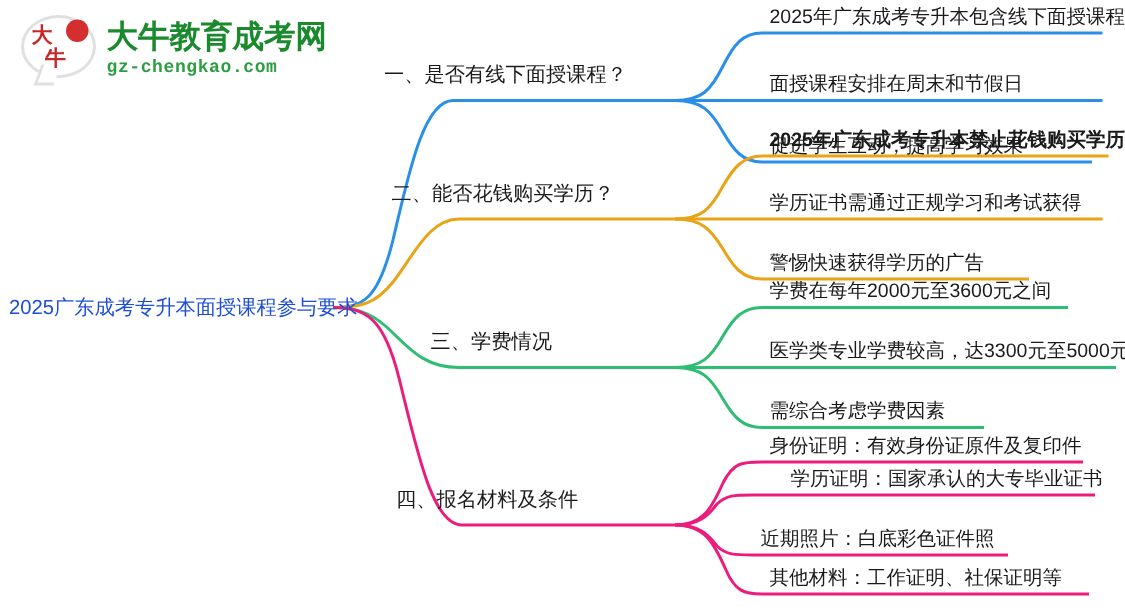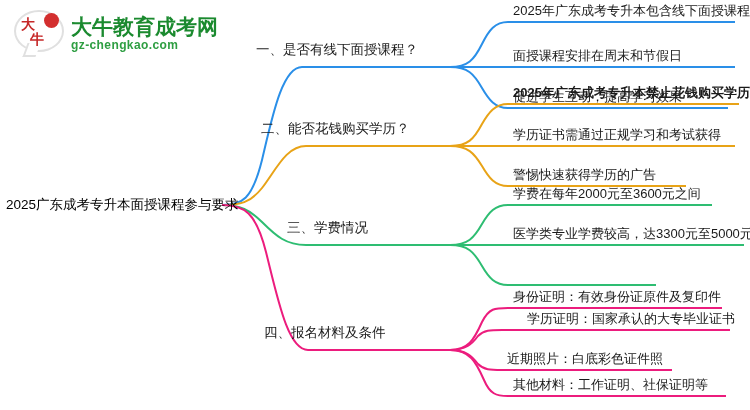--- a/index.html
+++ b/index.html
@@ -37,37 +37,37 @@
     background:#d32f2f;
   }
   .logo-cn{
     position:absolute;left:7px;top:7px;width:38px;height:30px;
     color:#c62828;font-weight:bold;font-size:14px;line-height:14px;
     font-family:"DejaVu Sans",sans-serif;
     letter-spacing:-1px;
   }
   .logo-cn span{display:block;}
   .logo-cn .c2{margin-left:9px;margin-top:1px;}
-  .logo-text{display:flex;flex-direction:column;justify-content:flex-start;}
+  .logo-text{display:flex;flex-direction:column;justify-content:flex-start;font-family:Liberation Mono, monospace;}
   .logo-title{
     font-size:21px;font-weight:bold;color:#1b8a2f;letter-spacing:0px;
     line-height:23px;white-space:nowrap;
   }
   .logo-url{
     font-size:12px;font-weight:bold;color:#2e9e42;letter-spacing:0.4px;
     line-height:14px;white-space:nowrap;
   }
 
   
   .node-text{
     position:absolute;white-space:nowrap;
     font-size:13.5px;line-height:16px;color:#1a1a1a;
   }
   .root-label{
-    font-size:13.5px;color:#000000;
+    font-size:13.5px;color:#1d4ed8;
   }
   .branch-label{font-size:13.5px;color:#1a1a1a;}
   .leaf-label{font-size:13px;color:#1a1a1a;}
 </style>
 </head>
 <body>
 
 <div id="canvas">
 
   <div class="logo-wrap">
@@ -121,19 +121,20 @@
   <div class="node-text leaf-label" style="left:513px;top:3px;">2025年广东成考专升本包含线下面授课程</div>
   <div class="node-text leaf-label" style="left:513px;top:48px;">面授课程安排在周末和节假日</div>
   <div class="node-text leaf-label" style="left:513px;top:89px;">促进学生互动，提高学习效果</div>
 
   <div class="node-text leaf-label" style="left:513px;top:85px;font-weight:bold;">2025年广东成考专升本禁止花钱购买学历</div>
   <div class="node-text leaf-label" style="left:513px;top:127px;">学历证书需通过正规学习和考试获得</div>
   <div class="node-text leaf-label" style="left:513px;top:167px;">警惕快速获得学历的广告</div>
 
   <div class="node-text leaf-label" style="left:513px;top:186px;">学费在每年2000元至3600元之间</div>
   <div class="node-text leaf-label" style="left:513px;top:226px;">医学类专业学费较高，达3300元至5000元</div>
+  <div class="node-text leaf-label" style="left:513px;top:266px;">需综合考虑学费因素</div>
 
   <div class="node-text leaf-label" style="left:513px;top:289px;">身份证明：有效身份证原件及复印件</div>
   <div class="node-text leaf-label" style="left:507px;top:311px;margin-left:20px;">学历证明：国家承认的大专毕业证书</div>
   <div class="node-text leaf-label" style="left:507px;top:351px;">近期照片：白底彩色证件照</div>
   <div class="node-text leaf-label" style="left:513px;top:377px;">其他材料：工作证明、社保证明等</div>
 
 </div>
 
 </body></html>

